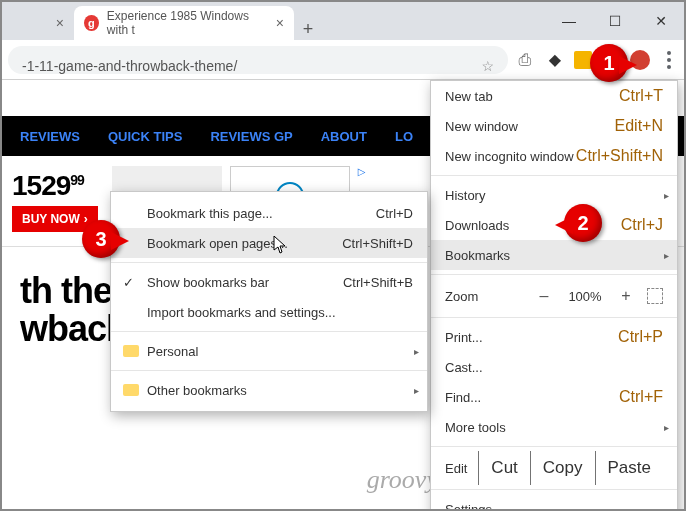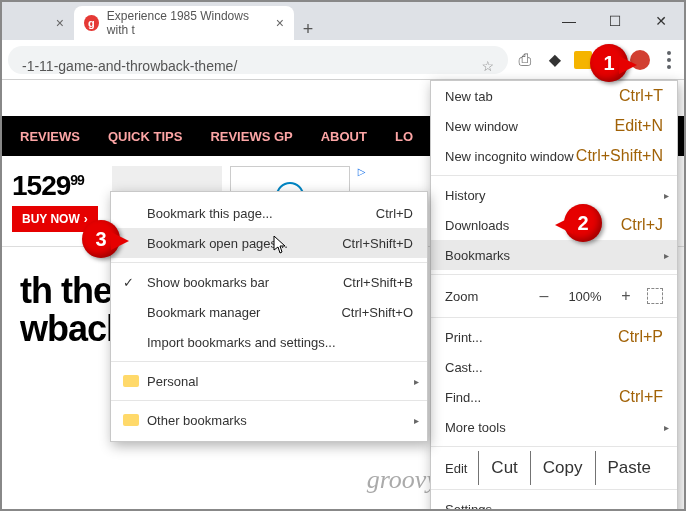--- a/index.html
+++ b/index.html
@@ -21,21 +21,21 @@
   .urlrow { height: 40px; background:#fff; display:flex; align-items:center; padding:0 6px; border-bottom:1px solid #d0d0d0; }
   .urlbar { flex:1; height:28px; border-radius:14px; background:#f1f3f4; display:flex; align-items:flex-end; padding:0 14px; font-size:14px; color:#555; }
   .ext-icons { display:flex; align-items:center; gap:8px; padding:0 6px; }
   .ext-icon { width:22px; height:22px; display:flex; align-items:center; justify-content:center; font-size:16px; }
   .kebab { width:18px; height:28px; display:flex; flex-direction:column; align-items:center; justify-content:center; gap:3px; margin-left:4px; }
   .kebab span { width:4px; height:4px; border-radius:50%; background:#5f6368; }
 
   
   .page { position:relative; height:calc(511px - 38px - 40px - 4px); overflow:hidden; }
   .topbanner { height:36px; background:#fff; }
-  .navbar { height:40px; background:#000; display:flex; align-items:center; gap:28px; padding-left:18px; color:#fca5a5; font-size:13px; font-weight:bold; }
+  .navbar { height:40px; background:#000; display:flex; align-items:center; gap:28px; padding-left:18px; color:#3b82f6; font-size:13px; font-weight:bold; }
   .adrow { display:flex; align-items:flex-start; padding:10px 0 0 4px; gap:8px; }
   .price-box { background:#fff; padding:4px 6px; }
   .price { font-size:28px; font-weight:900; letter-spacing:-1px; display:flex; align-items:flex-start; }
   .price sup { font-size:14px; margin-top:2px; }
   .buy-btn { background:#e60000; color:#fff; font-size:12px; font-weight:bold; padding:6px 10px; margin-top:4px; display:inline-flex; align-items:center; gap:4px; }
   .adimg { width:110px; height:70px; background:#eee; position:relative; }
   .adimg .hat { position:absolute; width:40px; height:30px; background:#8a1818; border-radius:50% 50% 10% 10%; top:30px; left:20px; }
   .sponsor { width:120px; height:60px; border:1px solid #ccc; background:#fff; display:flex; flex-direction:column; align-items:center; justify-content:center; gap:4px; }
   .dell-logo { width:28px; height:28px; border:2px solid #0085c3; border-radius:50%; display:flex; align-items:center; justify-content:center; font-size:8px; font-weight:bold; color:#0085c3; }
   .adchoices { font-size:10px; color:#1a73e8; }
@@ -247,24 +247,20 @@
         </svg>
     </span>
   </div>
   <div class="menu-sep"></div>
   <div class="sub-item">
       <span class="check">✓</span>
       <span>Show bookmarks bar</span>
       <span class="shortcut">Ctrl+Shift+B</span>
     </div>
   <div class="sub-item">
-      <span>Bookmark manager</span>
-      <span class="shortcut">Ctrl+Shift+O</span>
-    </div>
-  <div class="sub-item">
       <span>Import bookmarks and settings...</span>
     </div>
   <div class="menu-sep"></div>
   <div class="sub-item">
       <span class="folder-ic"></span>
       <span>Personal</span>
       <span class="arrow">▸</span>
     </div>
   <div class="menu-sep"></div>
   <div class="sub-item">

